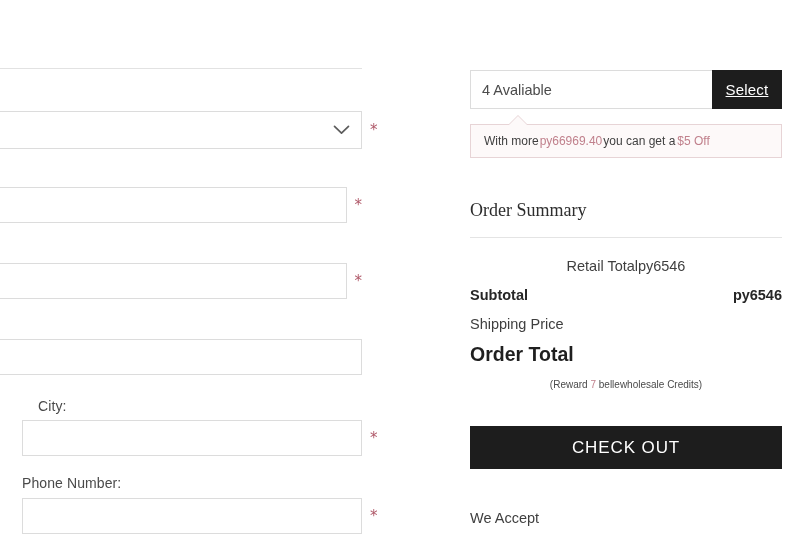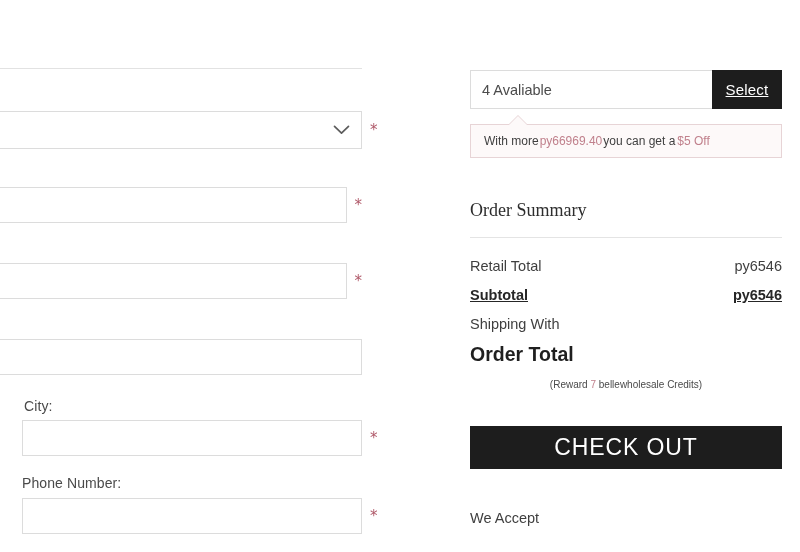--- a/index.html
+++ b/index.html
@@ -197,22 +197,22 @@
   .sum-row {
     position: absolute;
     left: 0;
     width: 312px;
     display: flex;
     justify-content: space-between;
     align-items: baseline;
     font-size: 14.5px;
     color: #3f3f3f;
   }
-  .sum-row.r-retail   { top: 258px; }
-  .sum-row.r-subtotal { top: 287px; font-weight: bold; color: #262626; text-decoration: underline; }
+  .sum-row.r-retail   { top: 258px; justify-content: center; }
+  .sum-row.r-subtotal { top: 287px; font-weight: bold; color: #262626; }
   .sum-row.r-shipping { top: 316px; }
   .sum-row.r-total    { top: 343px; font-weight: bold; font-size: 19.5px; color: #1f1f1f; flex-direction: column; }
 
   .reward-note {
     position: absolute;
     top: 379px;
     left: 0;
     width: 312px;
     text-align: center;
     font-size: 10px;
@@ -224,21 +224,21 @@
     position: absolute;
     top: 426px;
     left: 0;
     box-sizing: border-box;
     width: 312px;
     height: 43px;
     background: #1d1d1d;
     border: none;
     color: #ffffff;
     font-family: "Liberation Sans", sans-serif;
-    font-size: 23px;
+    font-size: 17px;
     letter-spacing: .9px;
     cursor: pointer;
   }
 
   .we-accept {
     position: absolute;
     top: 510px;
     left: 0;
     font-size: 14.5px;
     color: #3f3f3f;
@@ -270,21 +270,21 @@
 
   <div class="field-row" style="top:263px;">
     <input class="field-box" type="text" value="" style="">
     <span class="req-star">*</span>
   </div>
 
   <div class="field-row" style="top:339px;">
     <input class="field-box" type="text" value="" style="">
   </div>
 
-  <div class="field-label" style="left:24px; top:398px;">City:</div>
+  <div class="field-label" style="left:38px; top:398px;">City:</div>
   <div class="field-row" style="top:420px; left:22px; width:362px;">
     <input class="field-box" style="width: 340px;" type="text" value="">
     <span class="req-star">*</span>
   </div>
 
   <div class="field-label" style="left:22px; top:475px;">Phone Number:</div>
   <div class="field-row" style="top:498px; left:22px; width:362px;">
     <input class="field-box" style="width: 340px;" type="text" value="">
     <span class="req-star">*</span>
   </div>
@@ -316,21 +316,21 @@
     <span>Retail Total</span>
     <span>ру6546</span>
   </div>
 
   <div class="sum-row r-subtotal">
     <span>Subtotal</span>
     <span>ру6546</span>
   </div>
 
   <div class="sum-row r-shipping">
-    <span>Shipping With</span>
+    <span>Shipping Price</span>
   </div>
 
   <div class="sum-row r-total">
     <span>Order Total</span>
   </div>
 
   <div class="reward-note">
     <span>(Reward</span>
     <span class="reward-num">7</span>
     <span>bellewholesale Credits)</span>

